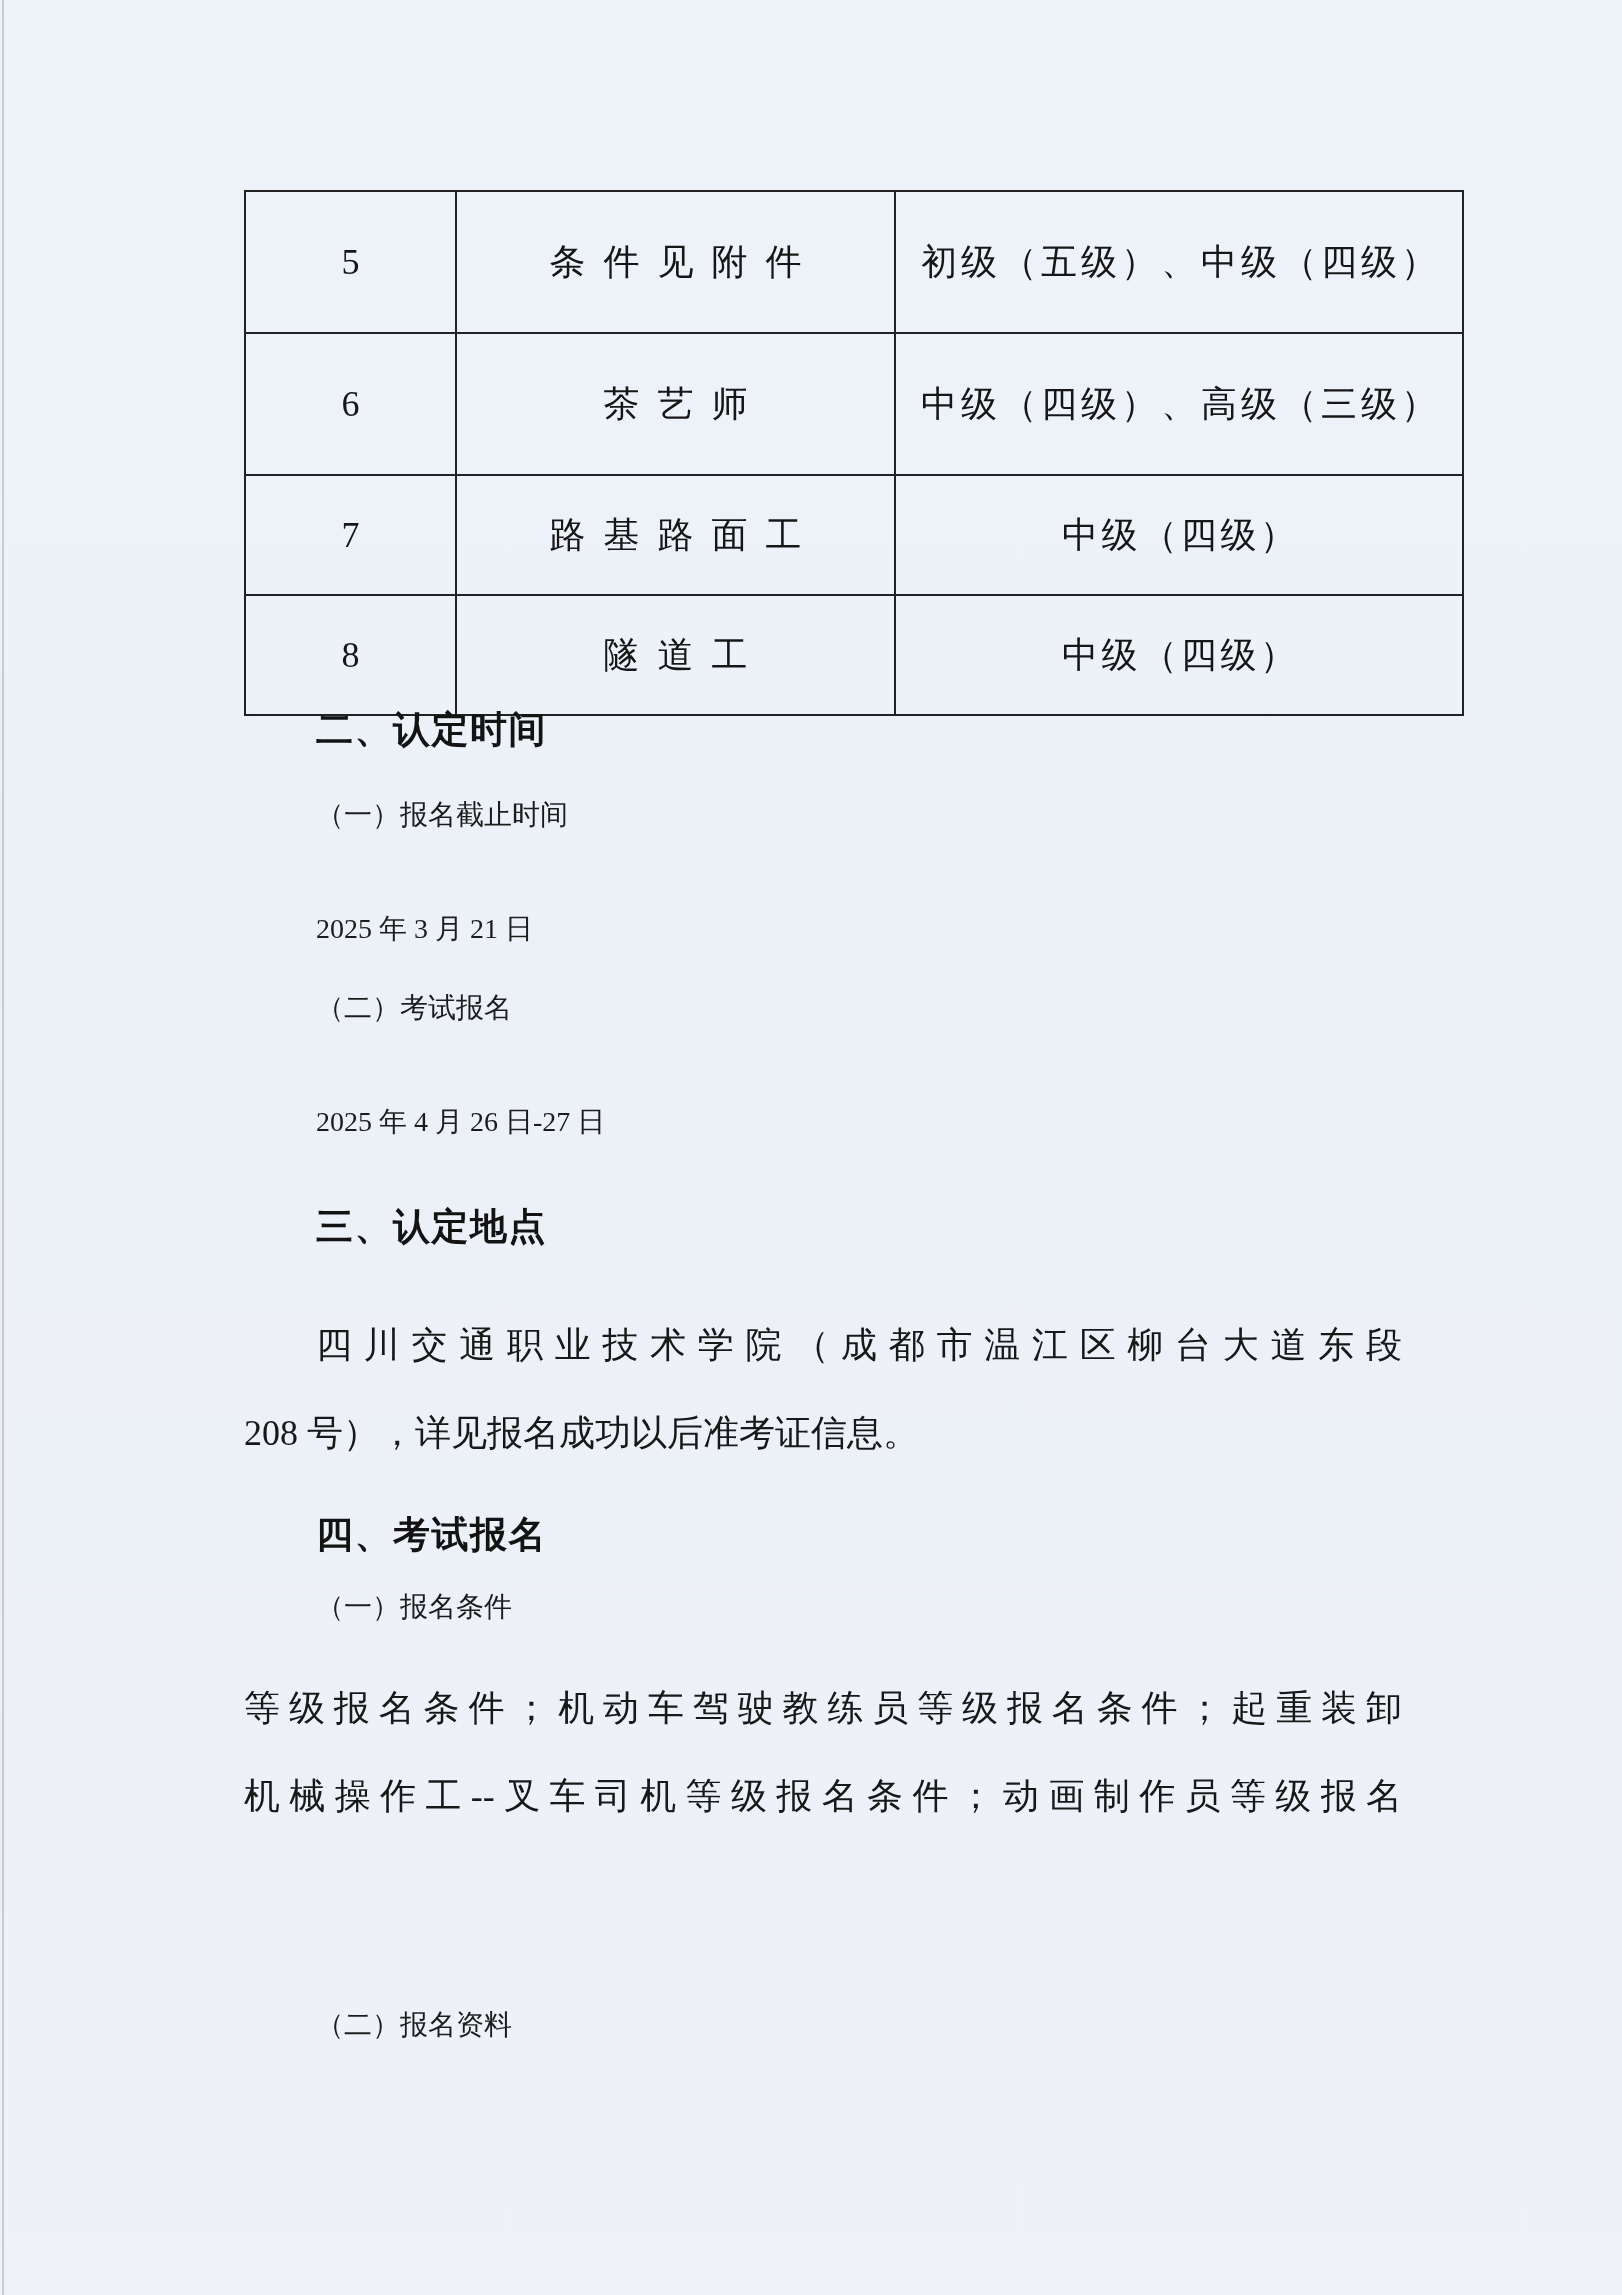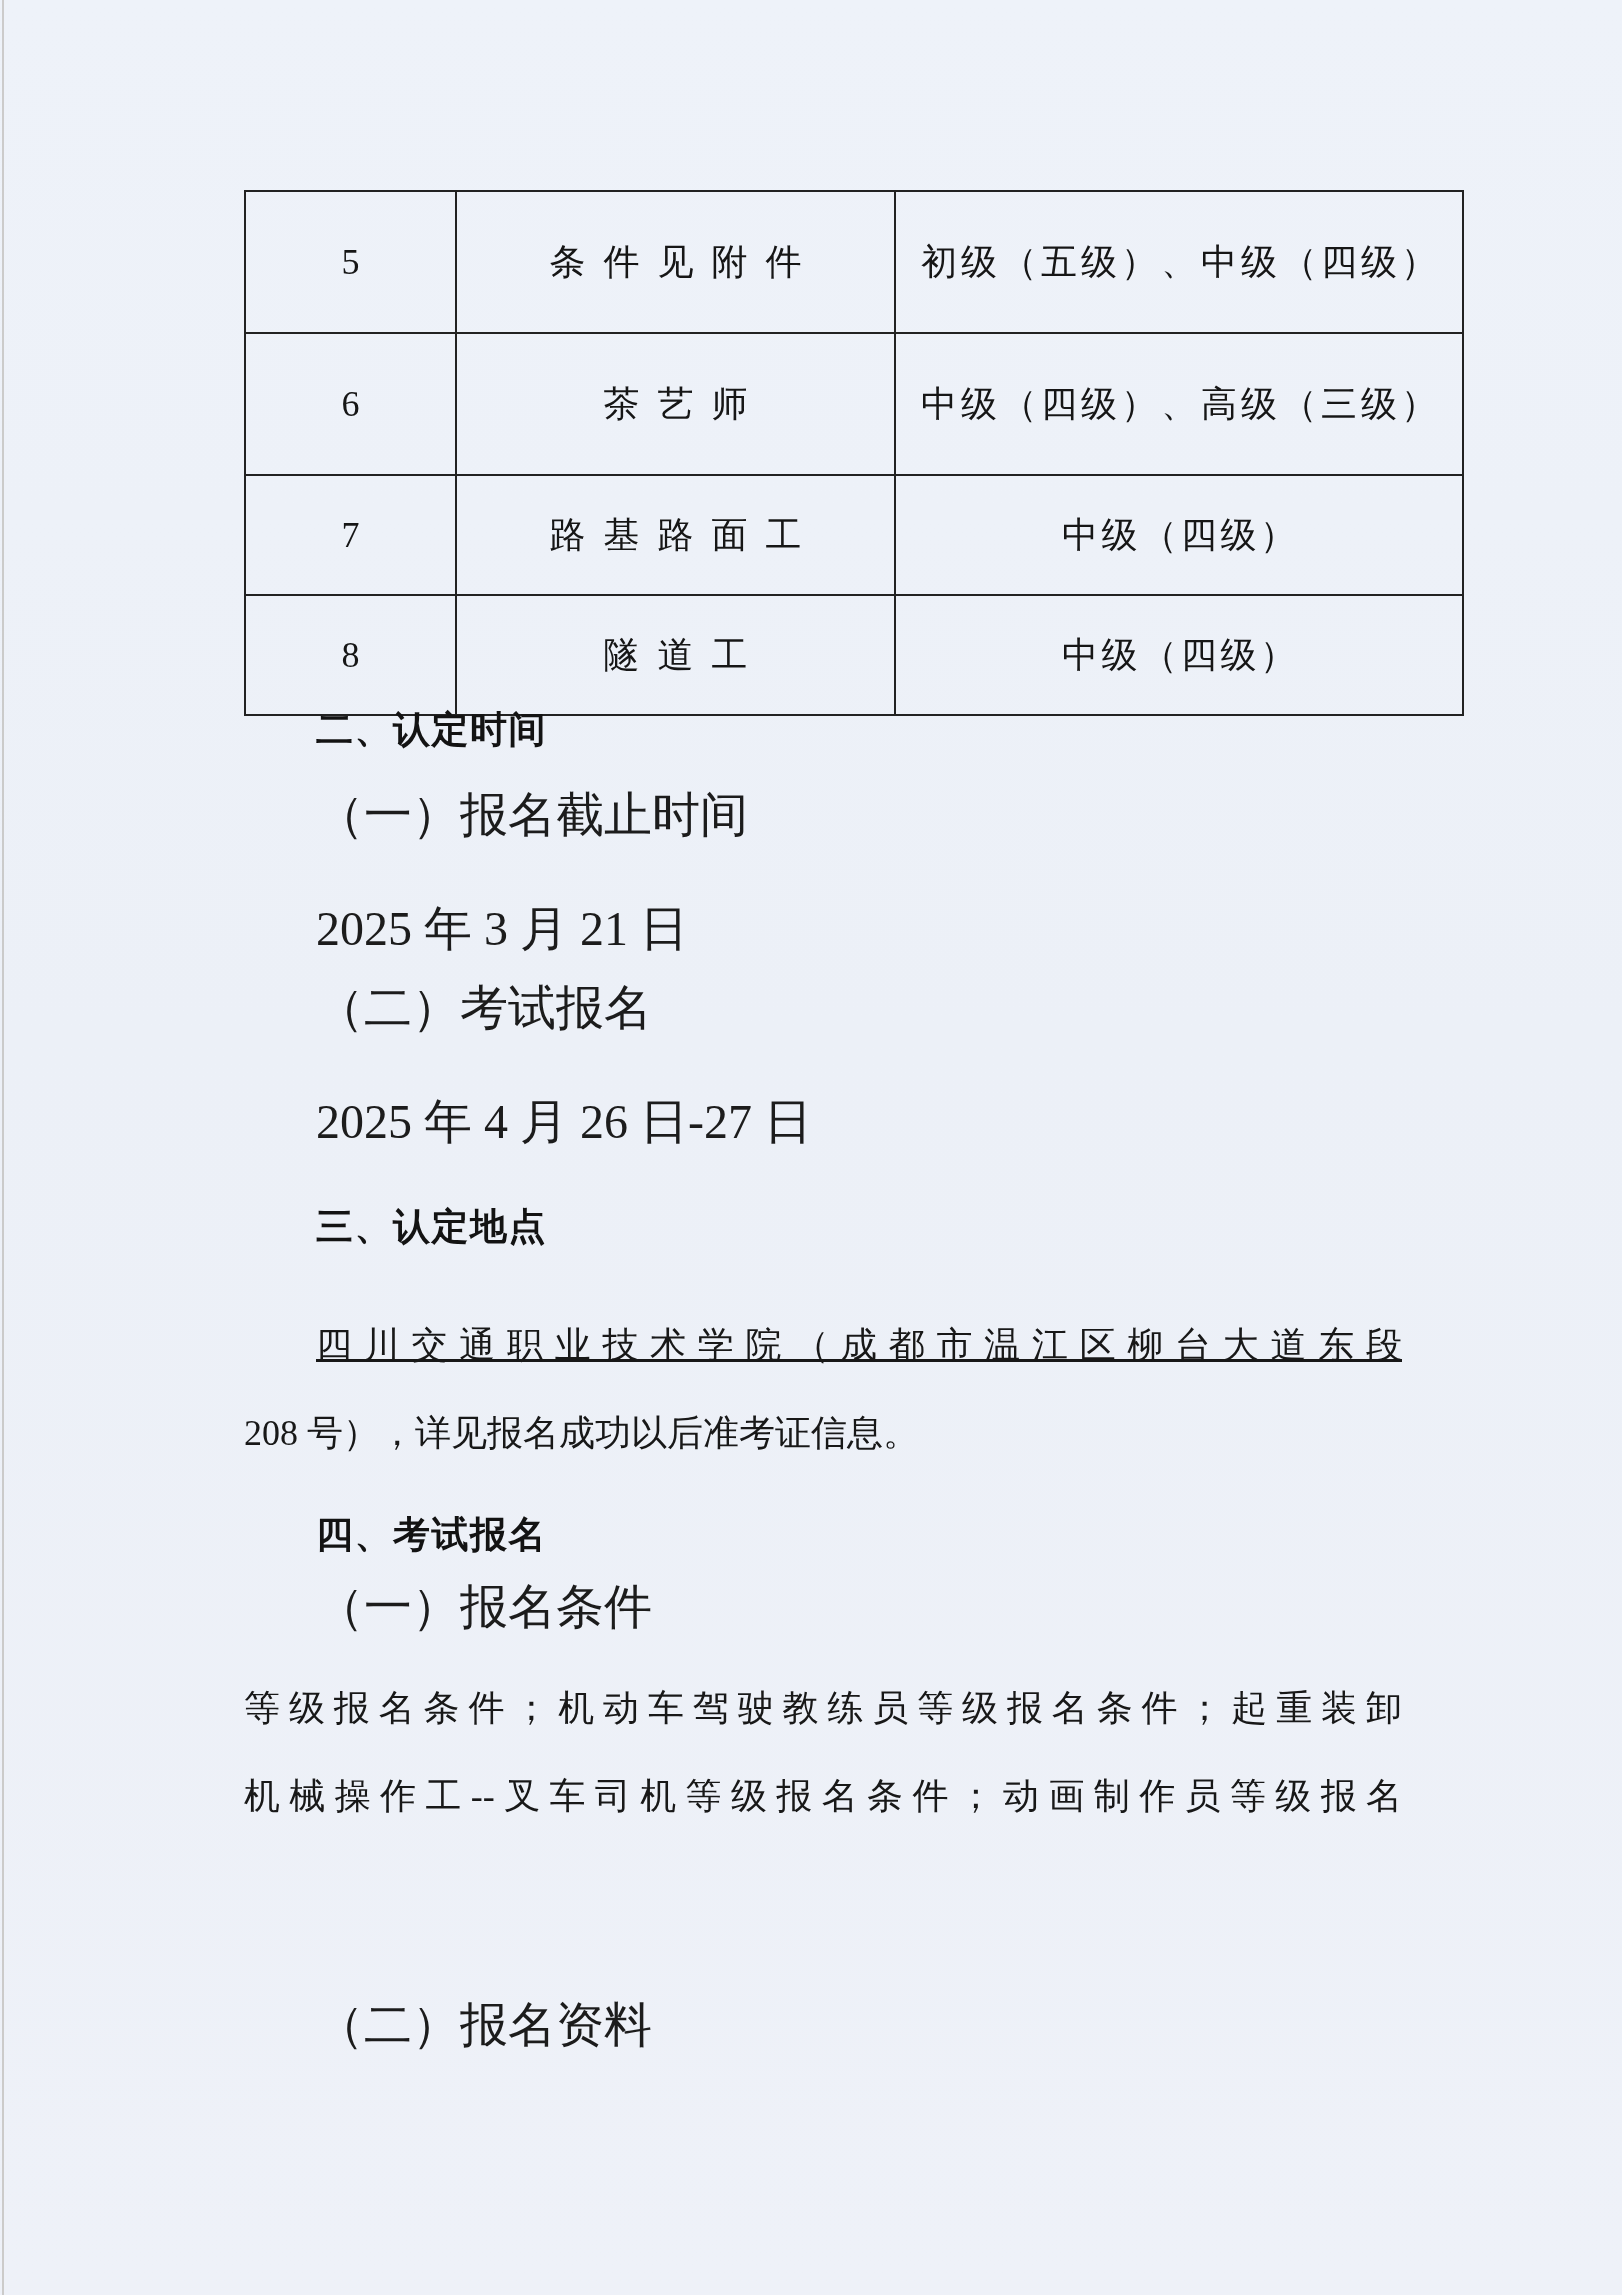--- a/index.html
+++ b/index.html
@@ -33,34 +33,34 @@
   td.c-no{width:207px;text-align:center;font-size:38px;}
   td.c-occ{width:435px;text-align:center;letter-spacing:0.5em;text-indent:0.5em;}
   td.c-lv{width:516px;text-align:center;letter-spacing:0.10em;text-indent:0.10em;font-size:35px;}
   td.c-lv.wide{
     padding:12px 25px;letter-spacing:0;text-indent:0;
     text-align:justify;text-align-last:justify;
   }
   
   .tline{
     position:absolute;left:244px;width:1158px;
-    font-size:48px;line-height:92px;height:92px;white-space:nowrap;
+    font-size:28px;line-height:92px;height:92px;white-space:nowrap;
   }
   .heading{
     font-family:"Liberation Sans","DejaVu Sans",sans-serif;
     font-weight:700;font-size:37px;color:#131313;
     letter-spacing:0.04em;
   }
   .ind{padding-left:72px;}
   .para{
     position:absolute;left:244px;width:1158px;
     font-size:36px;line-height:88px;color:#181818;
   }
   .para .jl{text-align:justify;text-align-last:justify;}
-  .para .first{text-indent:72px;text-decoration:underline;}
+  .para .first{text-indent:72px;}
 </style>
 </head>
 <body>
 
 <div class="page">
 
   <div class="scan-edge"></div>
 
   <table class="qual">
     <tbody>

